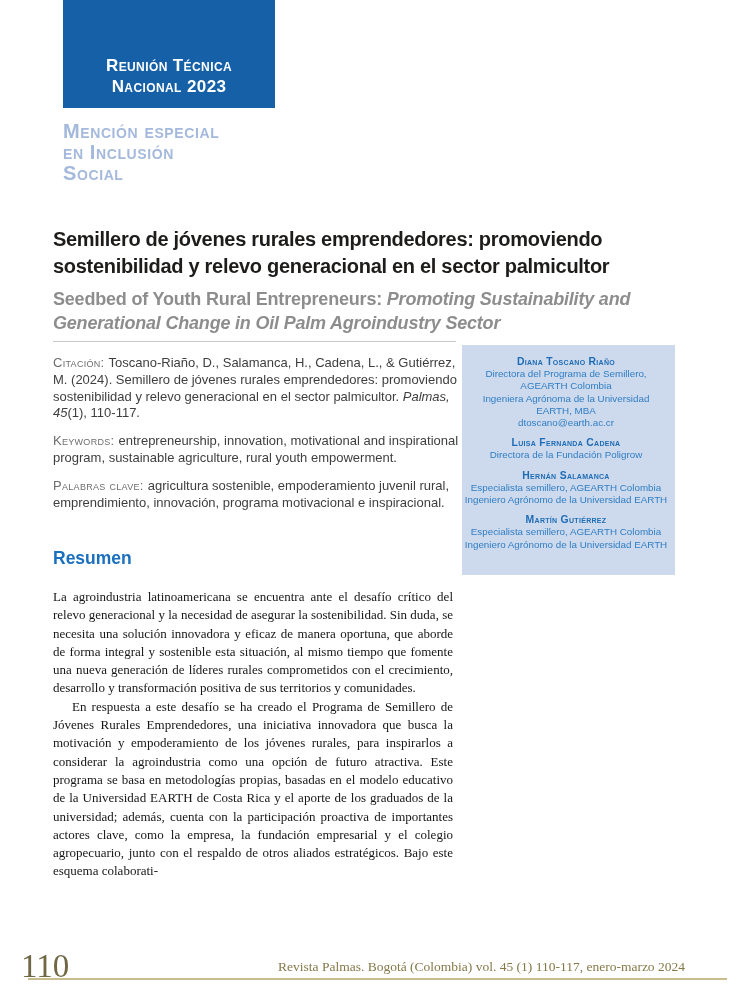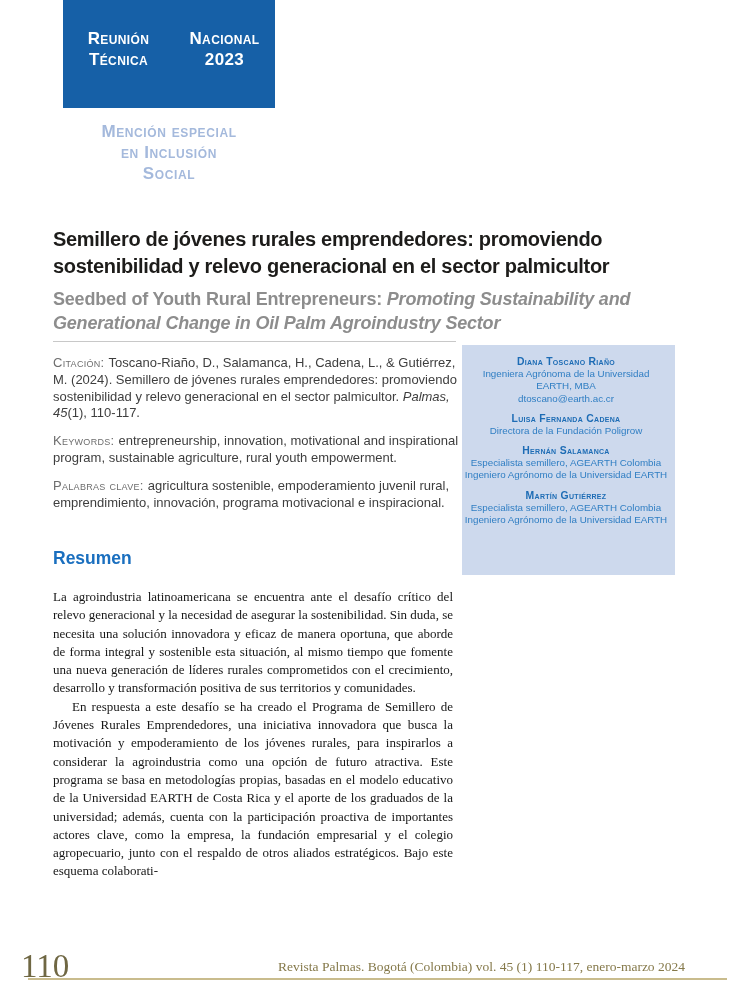--- a/index.html
+++ b/index.html
@@ -7,33 +7,33 @@
     position:relative;
     width:755px;height:1000px;
     background:#ffffff;
     font-family:"Liberation Sans",sans-serif;
     overflow:hidden;
   }
   
   .banner{
     position:absolute;left:63px;top:0;width:212px;height:108px;
     background:#1660a7;color:#ffffff;
-    display:flex;flex-direction:row;justify-content:flex-end;align-items:center;
+    display:flex;flex-direction:column;justify-content:flex-end;align-items:center;
     padding-bottom:11px;box-sizing:border-box;
     text-align:center;
   }
   .banner .bline{
     font-variant:small-caps;font-weight:bold;font-size:17px;line-height:21px;
     letter-spacing:0.4px;
   }
   
   .award{
-    position:absolute;left:63px;top:121px;width:212px;text-align:center;
+    position:absolute;left:63px;top:121px;width:212px;
     color:#a4b9dc;font-weight:bold;font-variant:small-caps;
-    font-size:17px;line-height:21px;letter-spacing:0.6px;
+    font-size:20px;line-height:21px;letter-spacing:0.6px;
   }
   
   .title-es{
     position:absolute;left:53px;top:226px;width:660px;
     font-size:20px;font-weight:bold;color:#1d1c1a;line-height:27px;
     letter-spacing:-0.3px;
   }
   .title-en{
     position:absolute;left:53px;top:287px;width:610px;
     font-size:18px;font-weight:bold;color:#8d8d8d;line-height:24px;
@@ -118,20 +118,21 @@
 
   <div class="meta-col">
     <p><span class="meta-label">Citación:</span><span>Toscano-Riaño, D., Salamanca, H., Cadena, L., &amp; Gutiérrez, M. (2024). Semillero de jóvenes rurales emprendedores: promoviendo sostenibilidad y relevo generacional en el sector palmicultor. </span><em>Palmas, 45</em><span>(1), 110-117.</span></p>
     <p><span class="meta-label">Keywords:</span><span>entrepreneurship, innovation, motivational and inspirational program, sustainable agriculture, rural youth empowerment.</span></p>
     <p><span class="meta-label">Palabras clave:</span><span>agricultura sostenible, empoderamiento juvenil rural, emprendimiento, innovación, programa motivacional e inspiracional.</span></p>
   </div>
 
   <div class="authors-box">
     <div class="author-entry">
       <div class="author-name">Diana Toscano Riaño</div>
+      <div>Directora del Programa de Semillero, AGEARTH Colombia</div>
       <div>Ingeniera Agrónoma de la Universidad EARTH, MBA</div>
       <div>dtoscano@earth.ac.cr</div>
     </div>
     <div class="author-entry">
       <div class="author-name">Luisa Fernanda Cadena</div>
       <div>Directora de la Fundación Poligrow</div>
     </div>
     <div class="author-entry">
       <div class="author-name">Hernán Salamanca</div>
       <div>Especialista semillero, AGEARTH Colombia</div>

